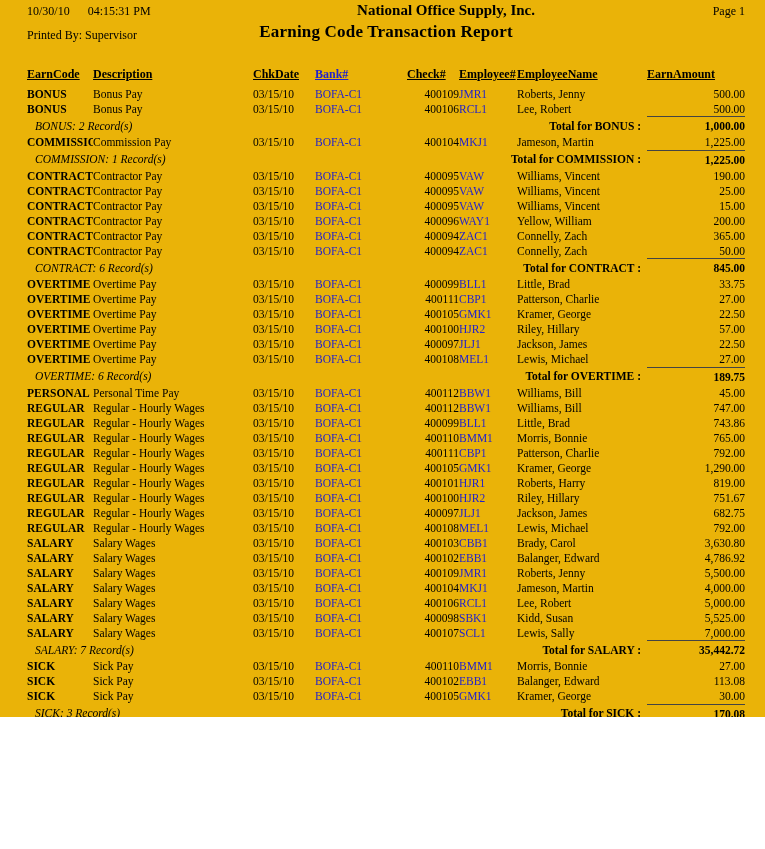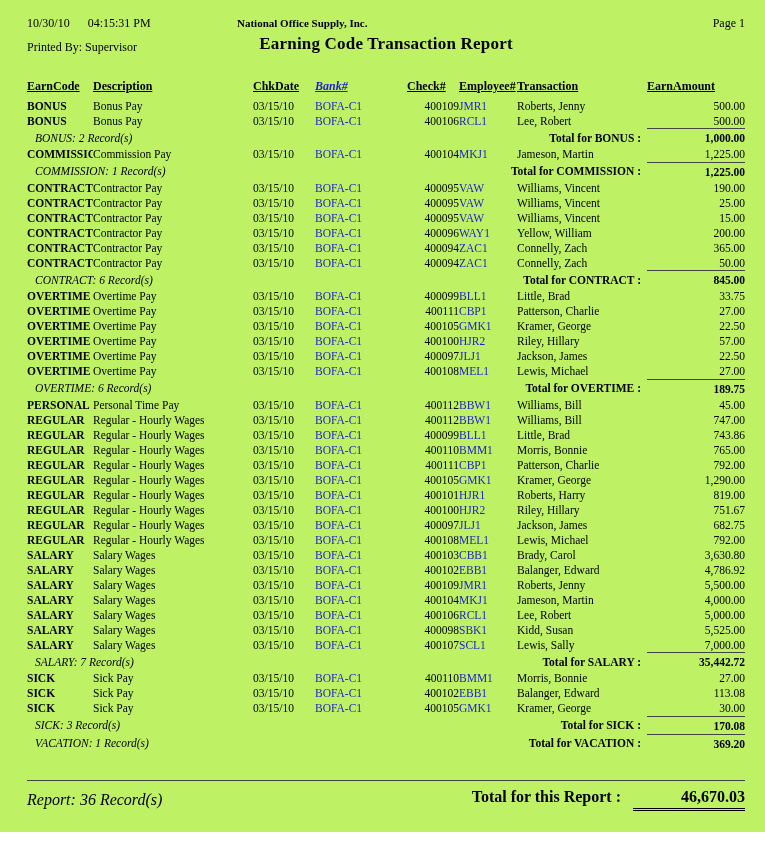--- a/index.html
+++ b/index.html
@@ -1,37 +1,37 @@
 <!DOCTYPE html>
 <html style="--link-blue: #2222CC;"><head>
 <meta charset="utf-8">
 <style>
   html, body { margin:0; padding:0; background:#ffffff; }
   body { font-family:"Liberation Serif", serif; color:#000; }
   .page {
-    width:765px; height:832px; box-sizing:border-box;
-    padding:16px 20px 0 27px; background:#bef264; overflow:hidden;
+    width:765px; height:717px; box-sizing:border-box;
+    padding:2px 20px 0 27px; background:#eab308; overflow:hidden;
   }
   
   .hdr-top { display:flex; align-items:baseline; font-size:12px; }
   .hdr-datetime { width:210px; white-space:nowrap; }
   .hdr-time { margin-left:18px; }
-  .hdr-company { flex:1; text-align:left; font-weight:bold; font-size:11px; }
+  .hdr-company { flex:1; text-align:right; font-weight:bold; font-size:15px; }
   .hdr-page { width:210px; text-align:right; }
   .hdr-second { position:relative; height:28px; margin-top:3px; }
   .printed-by { position:absolute; left:0; top:6px; font-size:12px; }
   .report-title { text-align:center; font-size:17px; font-weight:bold; letter-spacing:0.2px; }
   
   table.report { width:718px; border-collapse:collapse; table-layout:fixed; margin-top:16px; }
   .report th {
     font-size:12px; font-weight:bold; text-align:left;
     text-decoration:underline; padding:1px 0 4px 0; white-space:nowrap;
   }
   .report td { font-size:11.5px; line-height:14px; padding:0.5px 0; white-space:nowrap; overflow:hidden; vertical-align:top; }
-  .th-bank { color:var(--link-blue,#2222CC);font-style:italic; }
+  .th-bank { color:var(--link-blue,#2222CC); }
   .th-check, .check-cell { text-align:right; padding-right:14px; }
   .th-name, .name-cell { padding-left:10px; }
   .th-amount, .amount-cell { text-align:right; }
   .earncode-cell { font-weight:bold; font-size:11px; }
   .bank-cell, .emp-cell { color:var(--link-blue,#2222CC); cursor:pointer; }
   
   .group-count { font-style:italic; padding-left:8px !important; padding-top:2px !important; padding-bottom:2px !important;margin-left:11px; }
   .group-total-label { font-weight:bold; text-align:right; padding-right:6px !important; padding-top:2px !important; }
   .group-total-amount { font-weight:bold; text-align:right; border-top:1px solid #444; padding-top:2px !important; }
   
@@ -75,21 +75,21 @@
         <col style="width:98px">
     </colgroup>
     <thead>
       <tr>
         <th class="th-earncode">EarnCode</th>
         <th class="th-desc">Description</th>
         <th class="th-date">ChkDate</th>
         <th class="th-bank">Bank#</th>
         <th class="th-check">Check#</th>
         <th class="th-emp">Employee#</th>
-        <th class="th-name">Transaction</th>
+        <th class="th-name">EmployeeName</th>
         <th class="th-amount">EarnAmount</th>
       </tr>
     </thead>
     <tbody id="report-body">
         <tr class="detail-row">
           <td class="earncode-cell">BONUS</td>
           <td class="desc-cell">Bonus Pay</td>
           <td class="date-cell">03/15/10</td>
           <td class="bank-cell">BOFA-C1</td>
           <td class="check-cell">400109</td>

